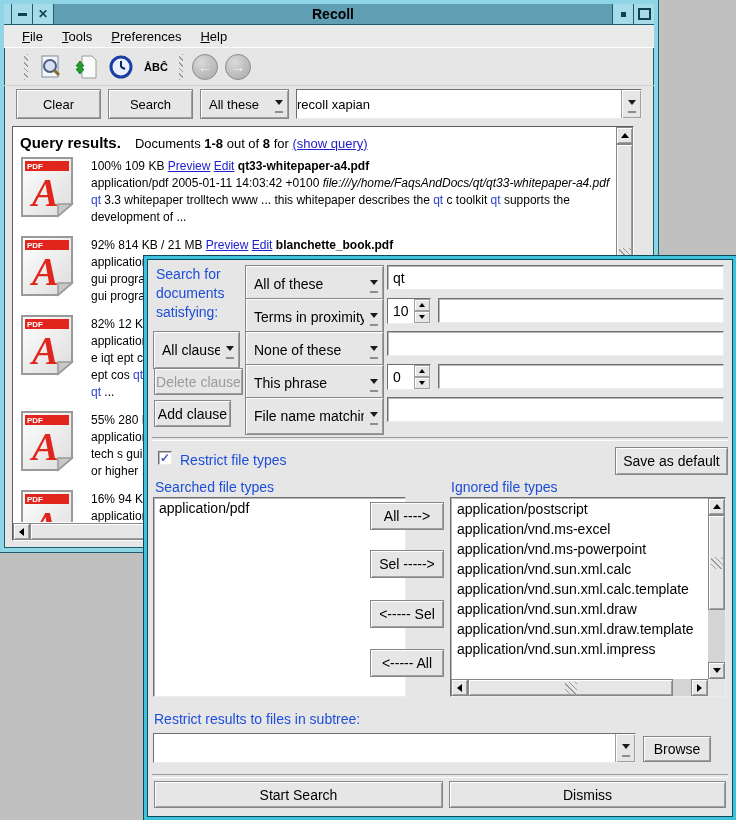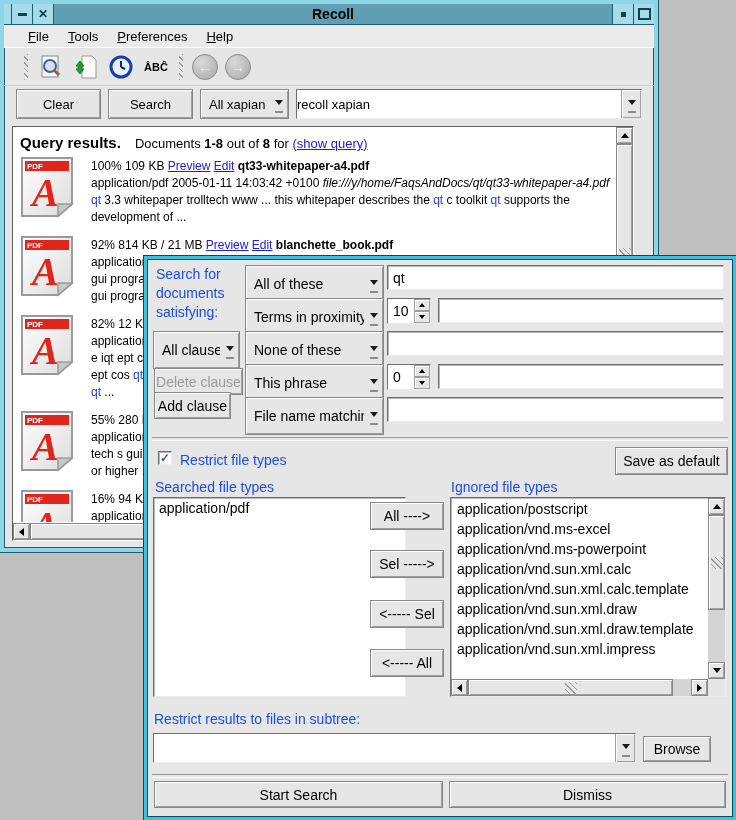--- a/index.html
+++ b/index.html
@@ -45,21 +45,21 @@
   .glyph-dash{width:9px;height:3px;background:#10424f;}
   .glyph-x{font-size:12px;font-weight:bold;line-height:1;}
   .glyph-dot{width:5px;height:5px;background:#10424f;}
   .glyph-max{width:9px;height:8px;border:2px solid #10424f;}
   .title-text{
     flex:1;text-align:center;font-weight:bold;font-size:14px;color:#000;
     line-height:20px;
   }
   .menubar{
     height:22px;background:#eaeaea;display:flex;align-items:center;
-    gap:19px;padding-left:24px;font-size:13px;border-bottom:1px solid #fdfdfd;
+    gap:19px;padding-left:18px;font-size:13px;border-bottom:1px solid #fdfdfd;
   }
   .menu-item::first-letter{text-decoration:underline;}
   .toolbar{
     height:37px;display:flex;align-items:center;padding-left:18px;gap:7px;
     border-bottom:1px solid #d2d2d2;
   }
   .tool-handle{
     width:4px;height:26px;margin:0 2px;
     background-image:repeating-linear-gradient(45deg,#9a9a9a 0 1px,transparent 1px 4px);
   }
@@ -225,21 +225,21 @@
     <div class="tool-icon abc-icon">ÅBĈ</div>
     <div class="tool-handle"></div>
     <div class="nav-circle">←</div>
     <div class="nav-circle">→</div>
   </div>
 
   <div class="searchrow">
     <div class="btn raised mw-btn">Clear</div>
     <div class="btn raised mw-btn">Search</div>
     <div class="combo raised" style="width:89px;">
-      <span class="combo-label">All xapian</span>
+      <span class="combo-label">All these</span>
       <span class="combo-arrow">
           <span class="tri"></span>
           <span class="dash"></span>
         </span>
     </div>
     <div class="editcombo sunken" style="flex:1;height:30px;">
       <span class="field">recoll xapian</span>
       <span class="arrowbtn">
           <span class="tri" style="width:0;height:0;border:4px solid transparent;border-top:5px solid #1a1a1a;margin-top:4px;"></span>
           <span class="dash" style="width:8px;height:2px;background:#8d8d8d;margin-top:2px;"></span>
@@ -455,21 +455,21 @@
       </div>
 
   <div class="combo raised dlg-combo" style="left:5px;top:71px;width:87px;">
     <span class="combo-label">All clauses</span>
     <span class="combo-arrow">
           <span class="tri"></span>
           <span class="dash"></span>
         </span>
   </div>
   <div class="btn raised dlg-btn disabled" style="left:6px;top:108px;width:89px;height:27px;">Delete clause</div>
-  <div class="btn raised dlg-btn" style="left:6px;top:132px;width:77px;height:27px;">Add clause</div>
+  <div class="btn raised dlg-btn" style="left:6px;top:140px;width:77px;height:27px;">Add clause</div>
 
   <div class="separator" style="left:4px;top:177px;width:576px;"></div>
 
   <div class="checkbox sunken" style="left:10px;top:191px;">
         <span class="checkmark">✓</span>
       </div>
   <div class="dlg-label" style="left:32px;top:192px;">Restrict file types</div>
   <div class="btn raised dlg-btn" style="left:467px;top:187px;width:113px;height:28px;">Save as default</div>
 
   <div class="dlg-label" style="left:7px;top:219px;">Searched file types</div>

